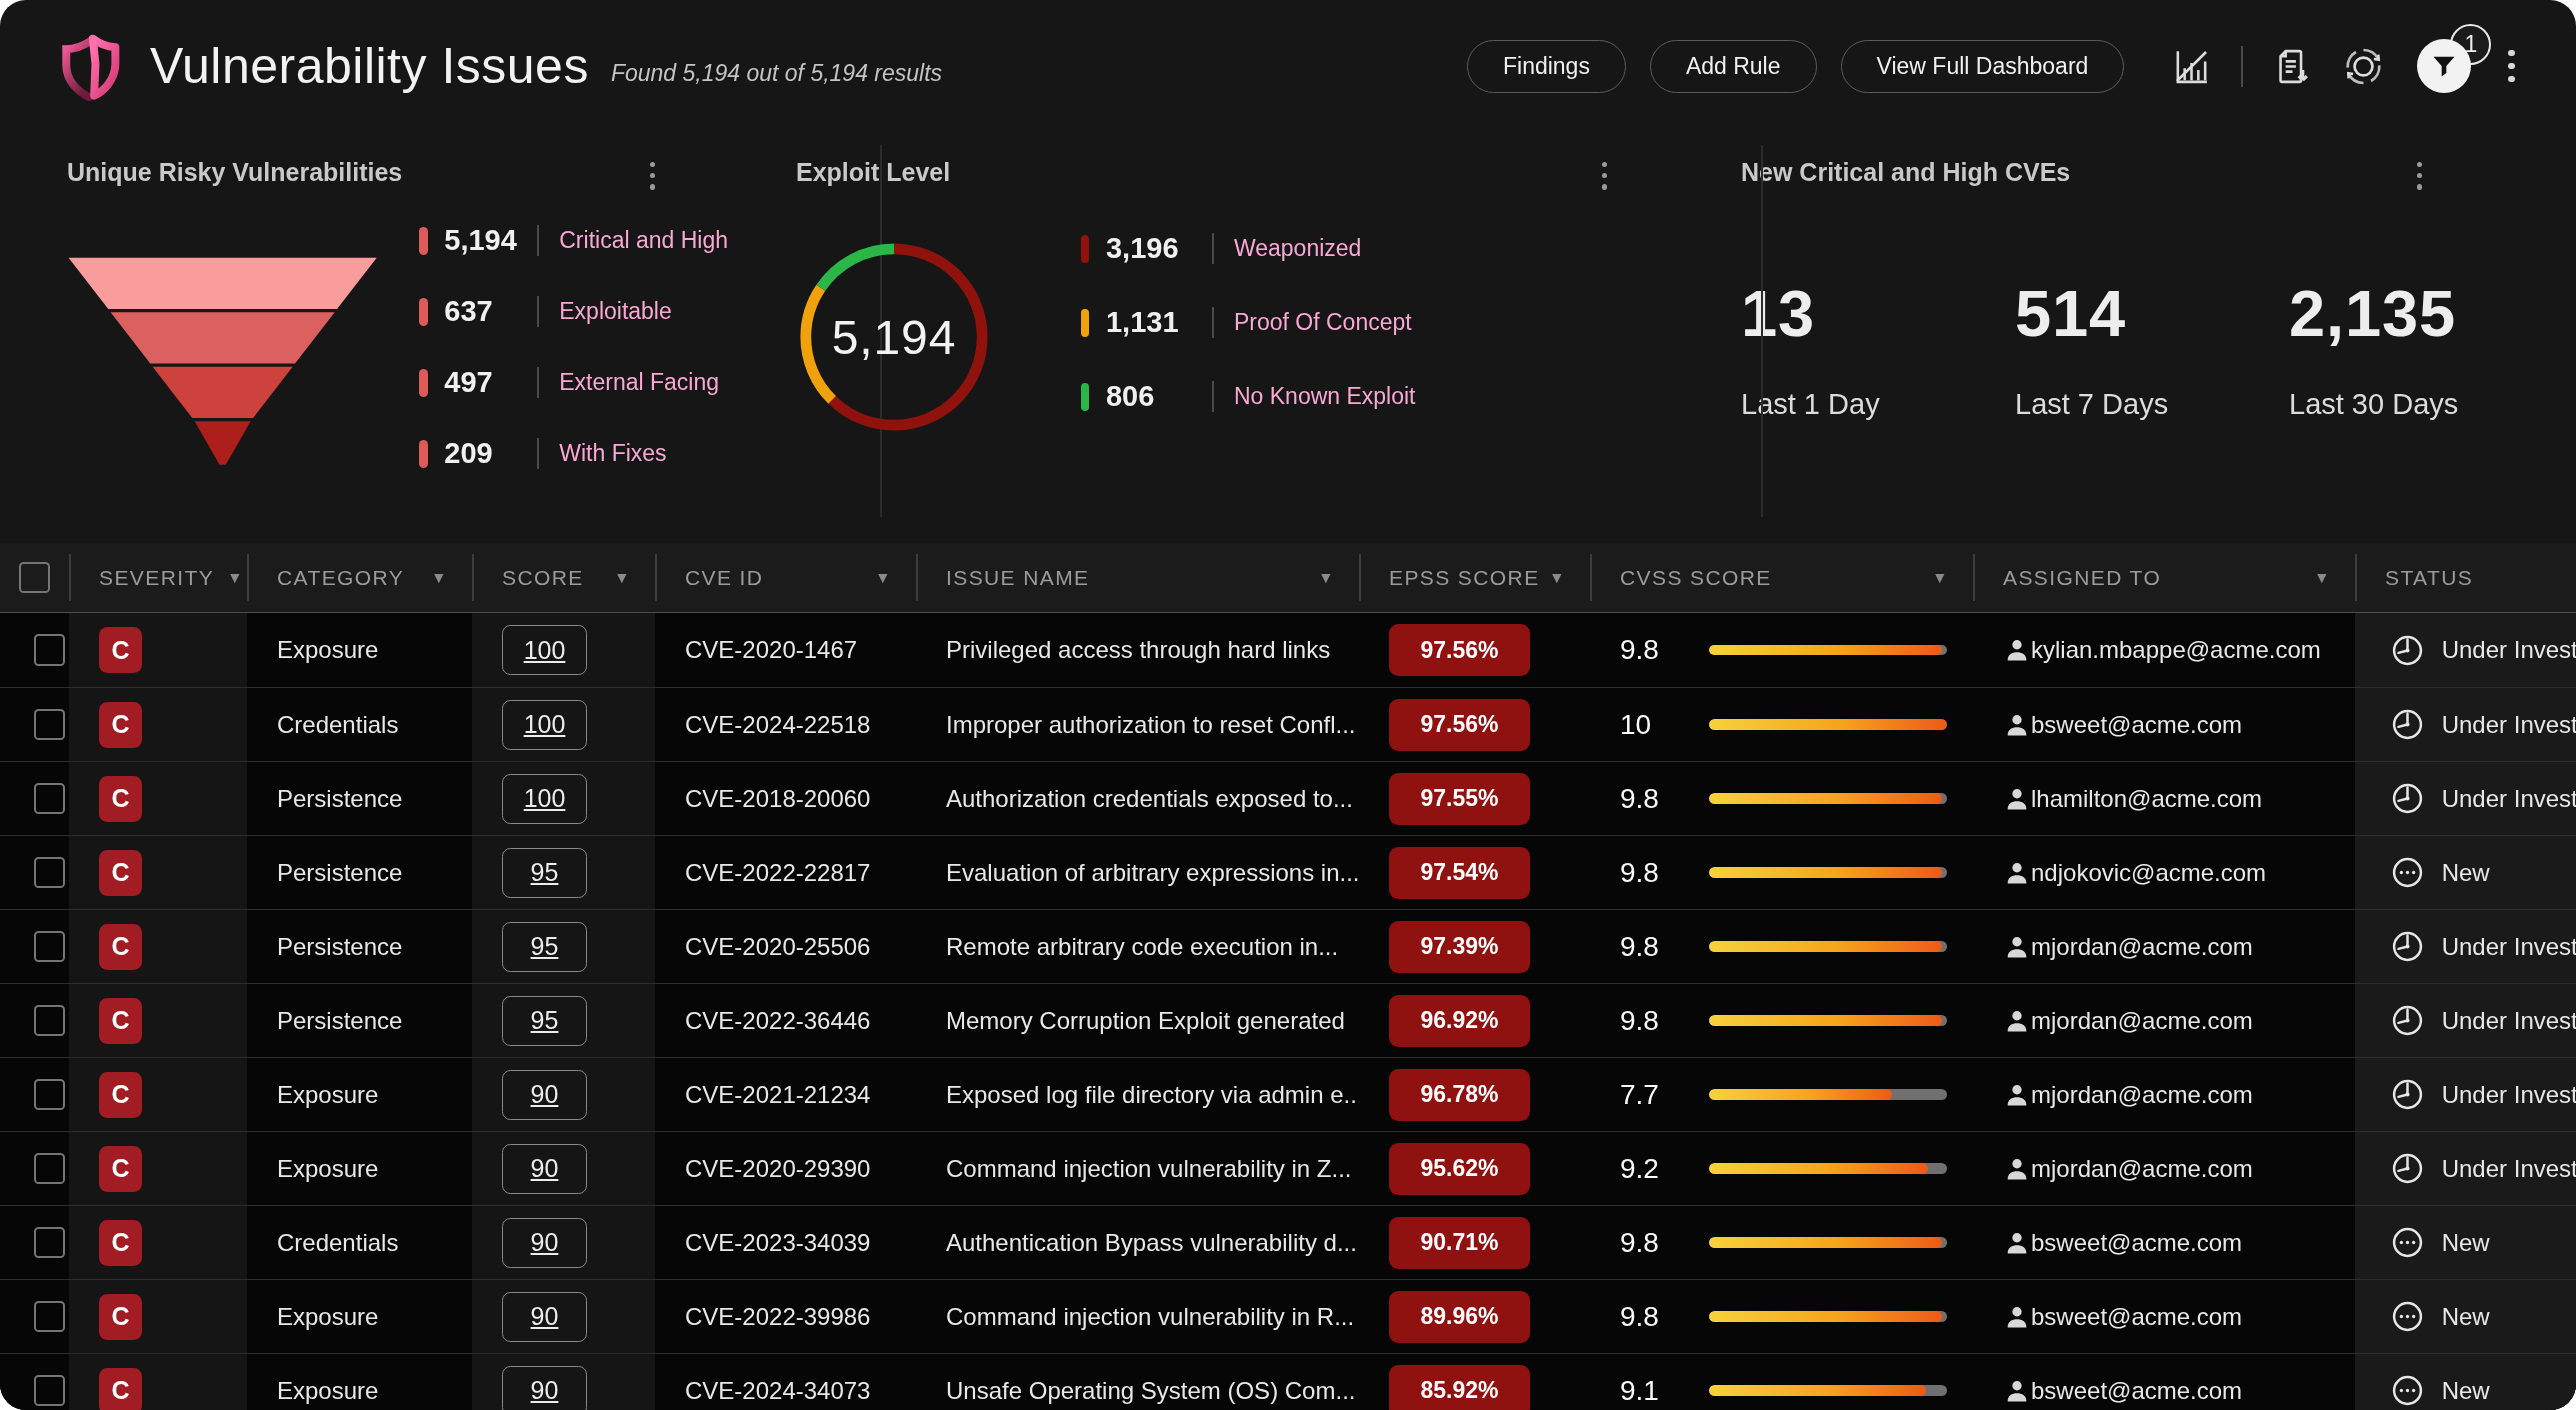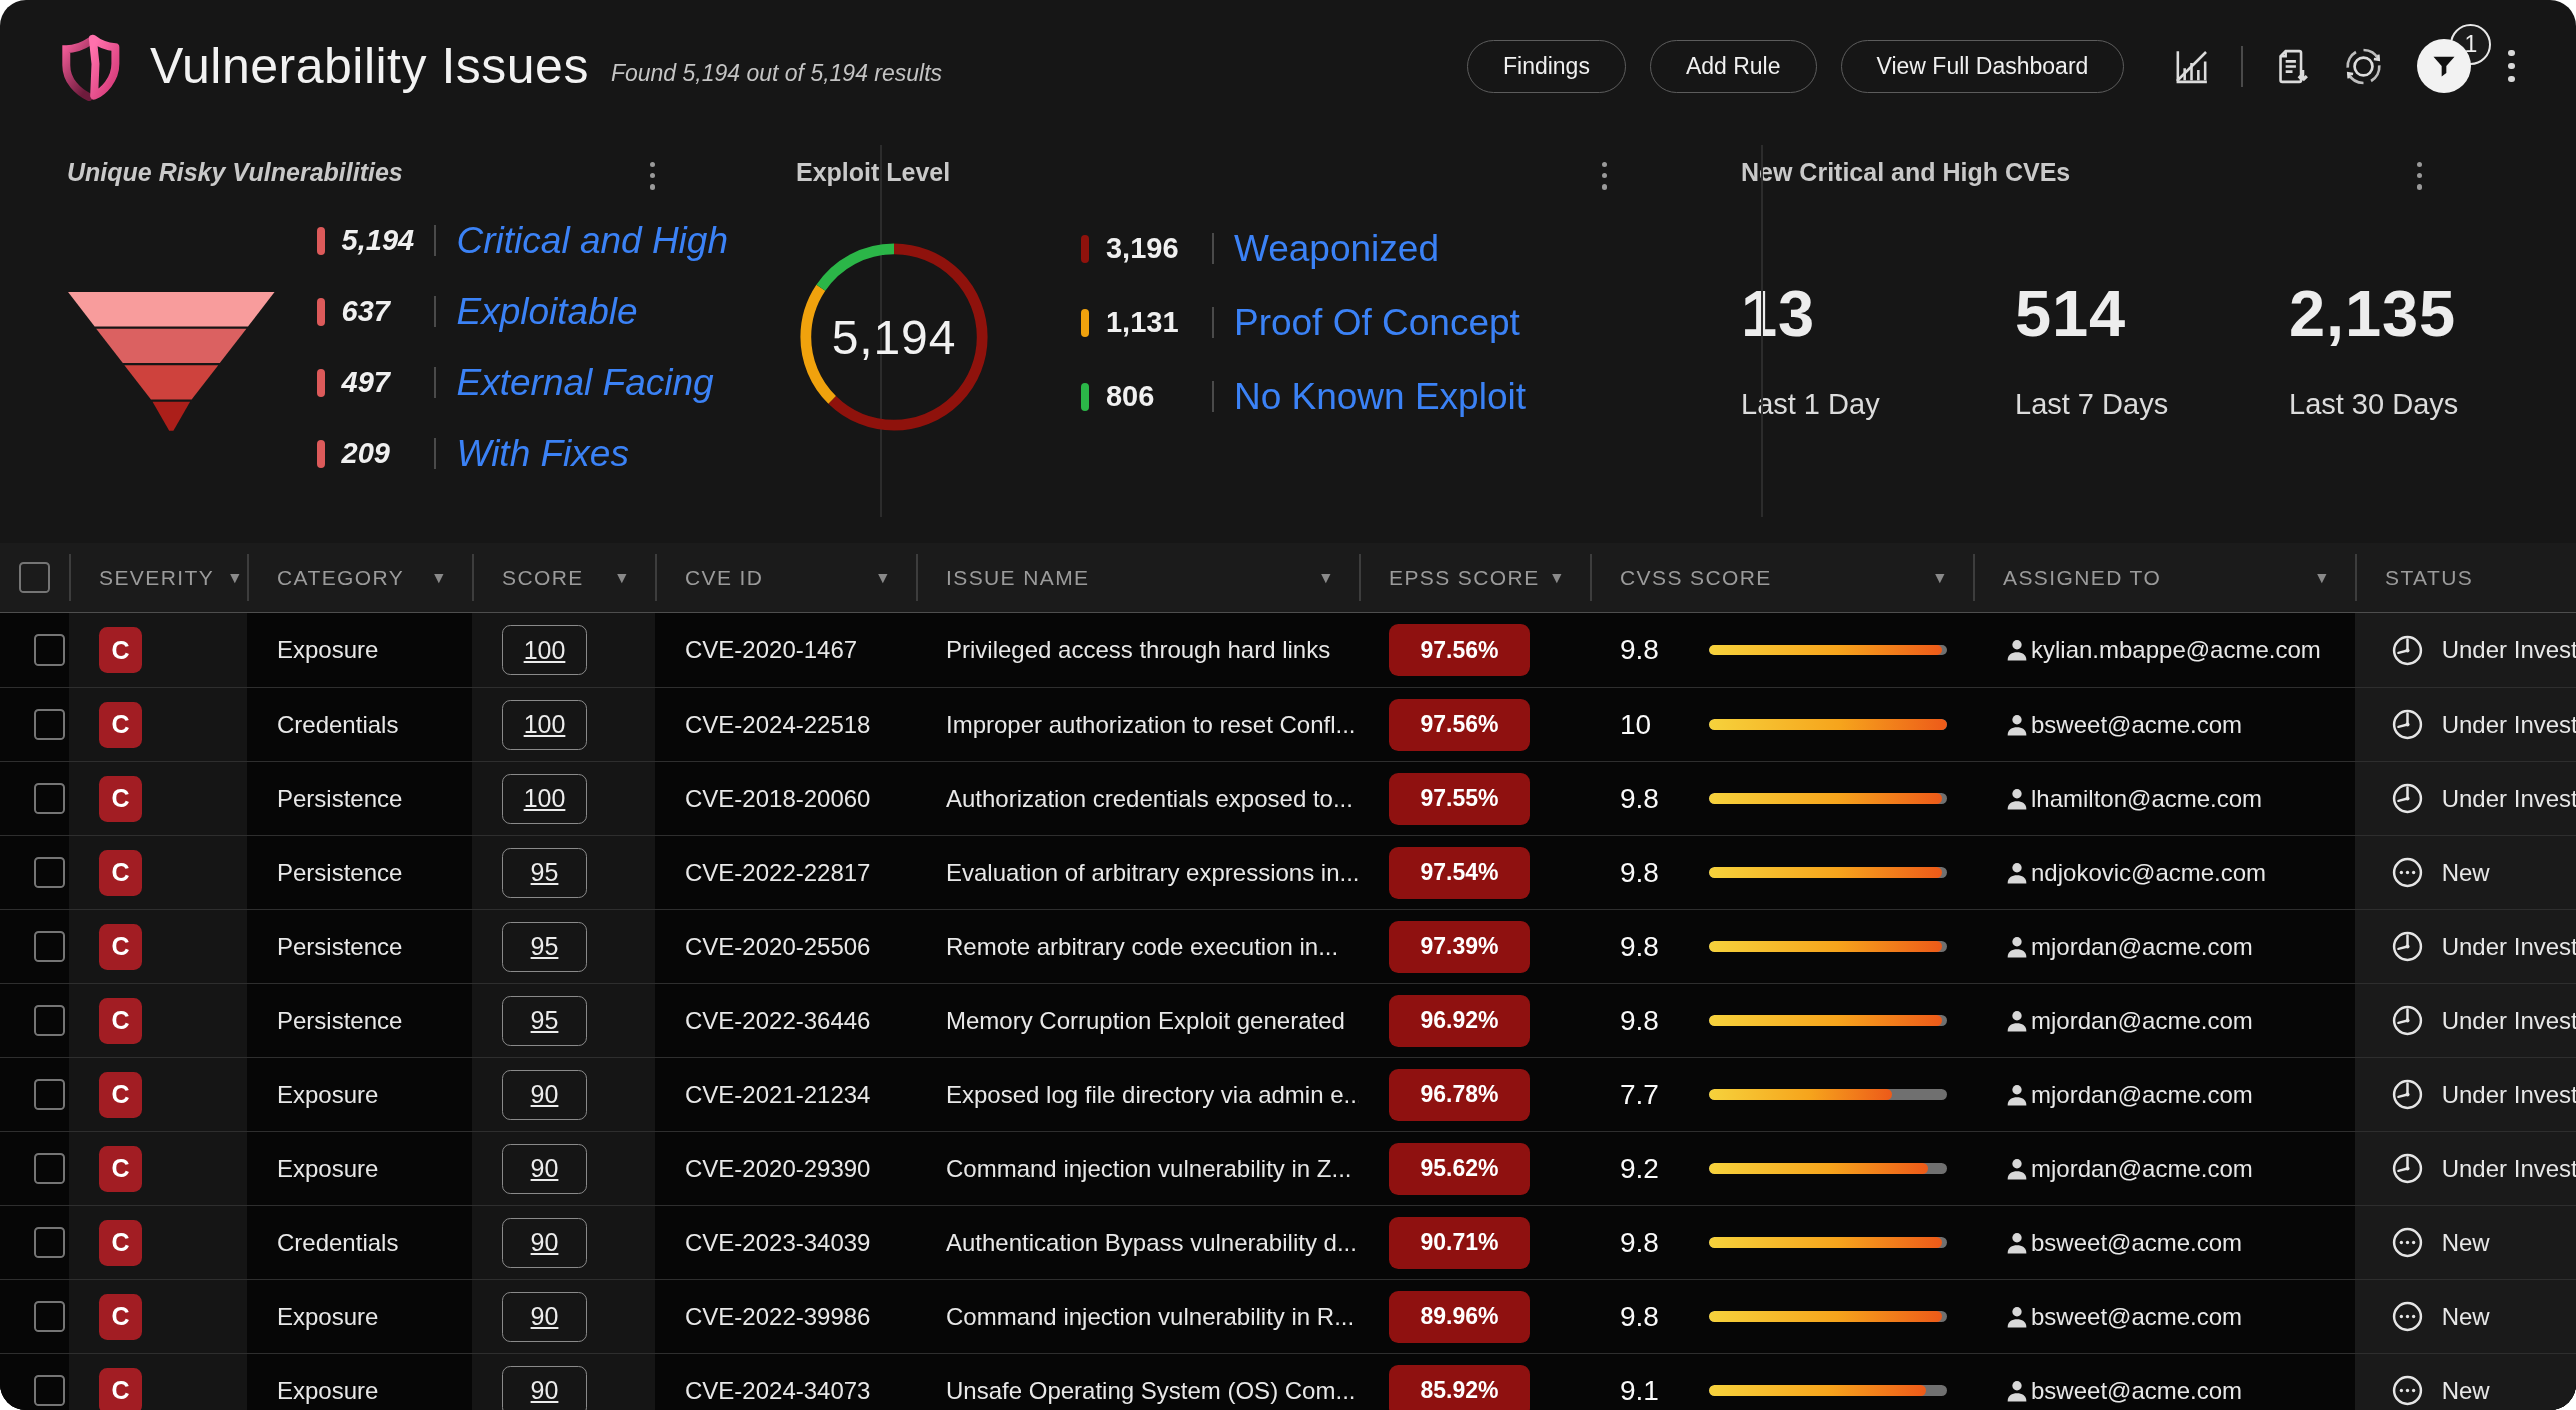--- a/index.html
+++ b/index.html
@@ -23,33 +23,33 @@
   .avatar { position:relative; z-index:1; width:54px; height:54px; border-radius:50%; background:#f2f2f2;
             display:flex; align-items:center; justify-content:center; cursor:pointer; }
   .kebab { display:flex; flex-direction:column; gap:6.5px; padding:5.6px 9.3px; cursor:pointer; }
   .kebab i { width:6.5px; height:6.5px; border-radius:50%; background:#d8d8d8; display:block; }
 
   
   .widgets { position:relative; display:flex; height:411px; }
   .widgets::before, .widgets::after { content:""; position:absolute; top:13px; bottom:26px; width:1.9px; background:#2c2c2c; }
   .widgets::before { left:880px; } .widgets::after { left:1761px; }
   .widget { position:relative; padding:26px 0 0 67px; }
-  .w1 { width:728px;font-style:italic; } .w2 { width:952px; padding-left:68px; } .w3 { width:815px; padding-left:61px; }
+  .w1 { width:728px; } .w2 { width:952px; padding-left:68px; } .w3 { width:815px; padding-left:61px; }
   .w-title { font-size:25px; font-weight:700; color:#c9c9c9; }
   .w-kebab { position:absolute; top:24px; right:67px; display:flex; flex-direction:column; gap:5.6px; padding:5.6px; cursor:pointer; }
   .w-kebab i { width:5.6px; height:5.6px; border-radius:50%; background:#9a9a9a; display:block; }
 
   .w-body { display:flex; align-items:center; }
   .funnel-svg { width:363px; height:252px; margin-top:33px; }
   .legend { margin-left:41px; margin-top:33px; }
   .legend-item { display:flex; align-items:center; height:41px; margin-bottom:30px; }
   .legend-mark { width:8.3px; height:28px; border-radius:4.6px; flex:0 0 auto; }
   .legend-val { font-size:29px; font-weight:700; color:#f0f0f0; margin-left:16.7px; min-width:89px; }
   .legend-sep { width:1.9px; height:31.5px; background:#4a4a4a; margin:0 20.4px 0 3.7px; }
-  .legend-label { font-size:37px; color:#3b82f6; white-space:nowrap; }
+  .legend-label { font-size:23px; color:#f9a8d4; white-space:nowrap; }
 
   .donut-wrap { position:relative; width:196px; height:196px; margin-top:37px; flex:0 0 auto; }
   .donut-total { position:absolute; inset:0; display:flex; align-items:center; justify-content:center;
                  font-size:48px; color:#f2f2f2; letter-spacing:0.9px; }
   .w2 .legend { margin-left:89px; margin-top:41px; }
   .w2 .legend-item { margin-bottom:33px; }
   .w2 .legend-val { min-width:102px; }
 
   .stats { display:flex; gap:89px; margin-top:89px; }
   .stat-val { font-size:65px; font-weight:700; color:#ededed; letter-spacing:0.9px; }

